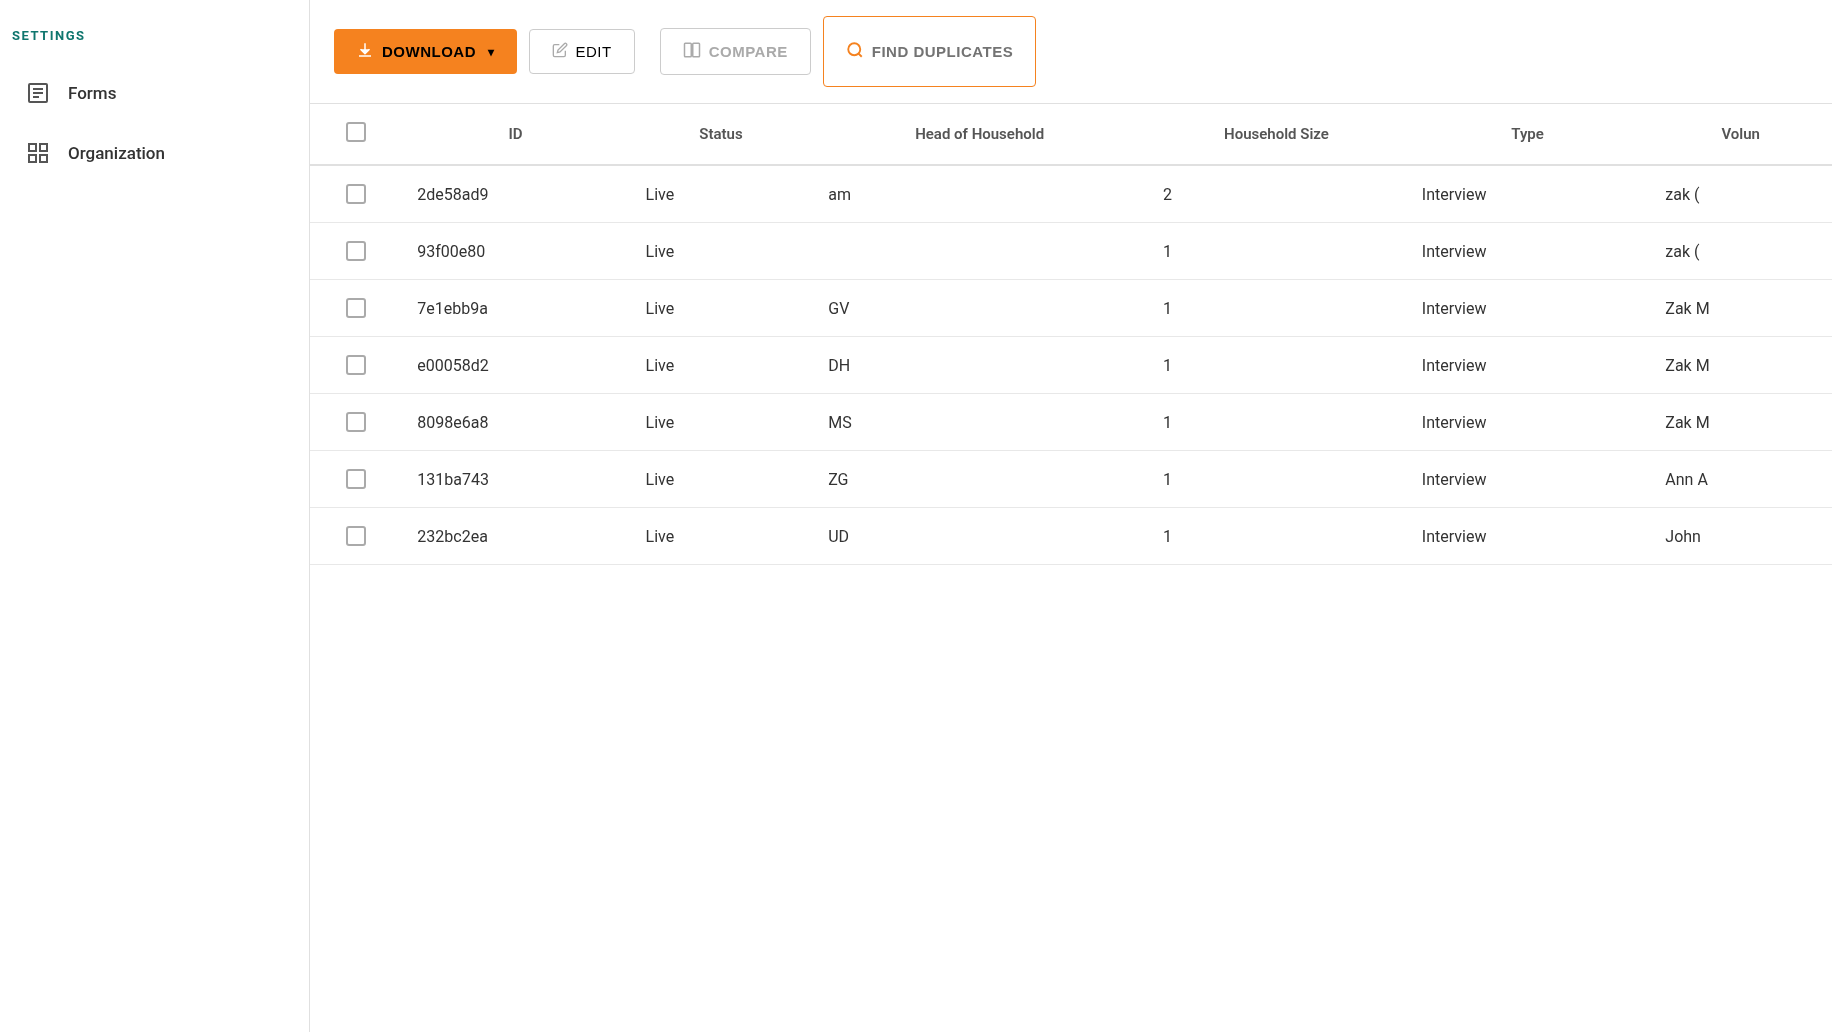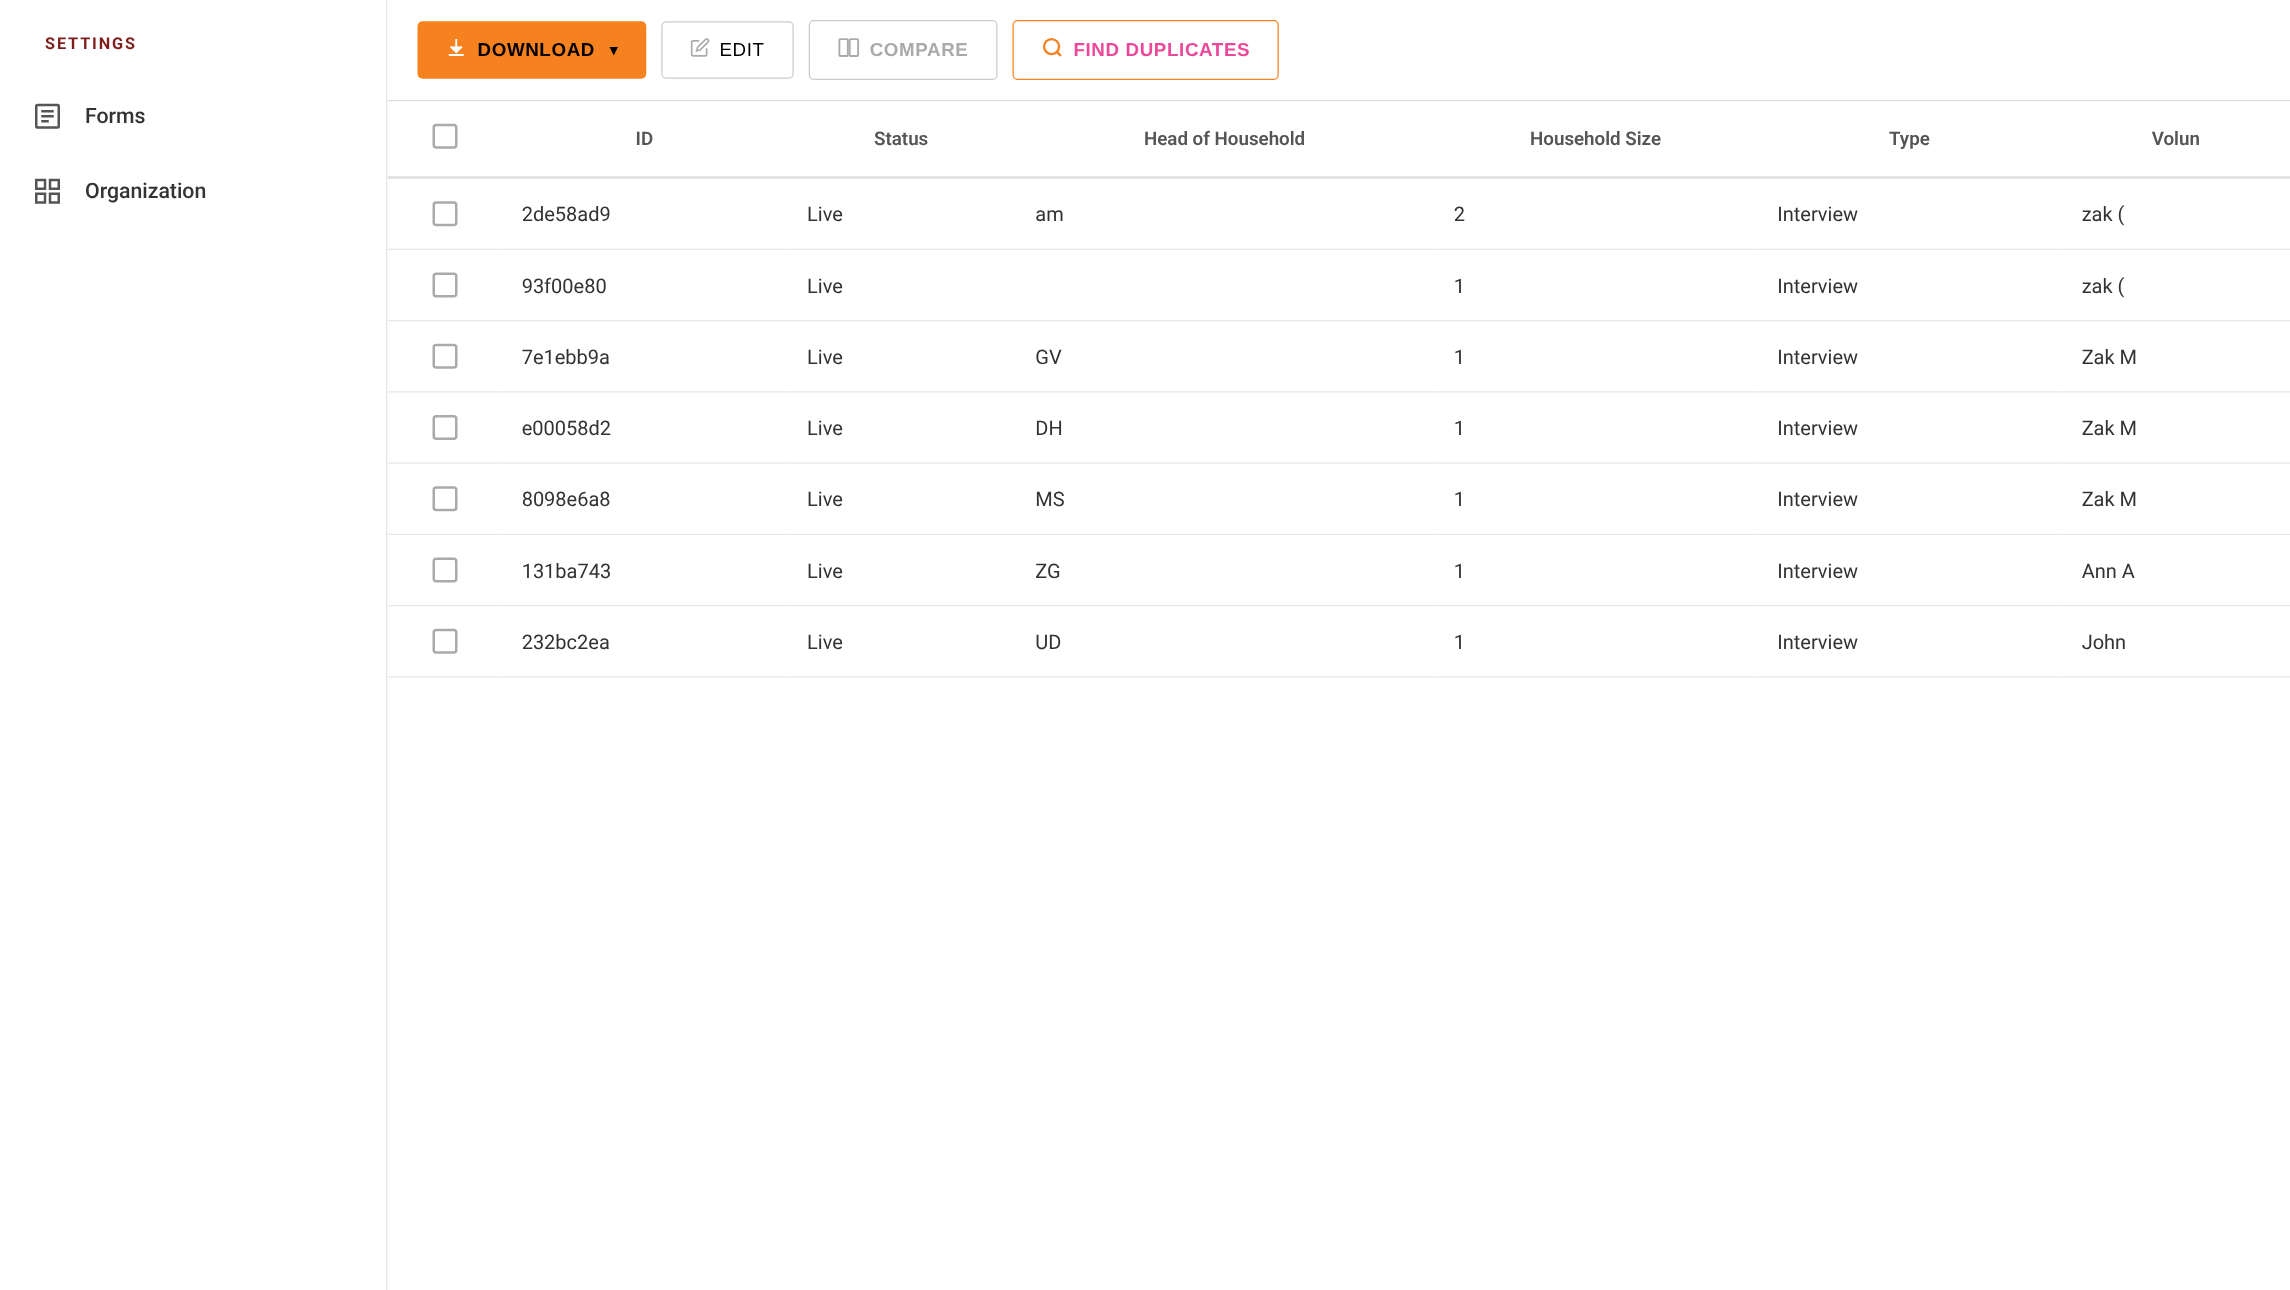--- a/index.html
+++ b/index.html
@@ -17,24 +17,24 @@
       width: 310px;
       background: #ffffff;
       border-right: 1px solid #e0e0e0;
       display: flex;
       flex-direction: column;
       padding: 0;
       flex-shrink: 0;
     }
 
     .sidebar-settings-label {
-      padding: 28px 24px 20px 36px;
+      padding: 28px 24px 20px 12px;
       font-size: 13px;
       font-weight: 700;
-      color: #7f1d1d;
+      color: #0f766e;
       letter-spacing: 1.5px;
       text-transform: uppercase;
     }
 
     .sidebar-item {
       display: flex;
       align-items: center;
       padding: 16px 24px;
       cursor: pointer;
       gap: 16px;
@@ -117,31 +117,32 @@
       gap: 8px;
       background: #fff;
       color: #aaa;
       border: 1.5px solid #ccc;
       border-radius: 4px;
       padding: 12px 22px;
       font-size: 15px;
       font-weight: 700;
       cursor: pointer;
       letter-spacing: 0.5px;
+      margin-left: 13px;
     }
 
     .btn-find-duplicates {
       display: flex;
       align-items: center;
       gap: 8px;
       background: #fff;
-      color: #ec4899;
+      color: #737373;
       border: 1.5px solid #f5821f;
       border-radius: 4px;
-      padding: 12px 22px;
+      padding: 24px 22px;
       font-size: 15px;
       font-weight: 700;
       cursor: pointer;
       letter-spacing: 0.5px;
     }
 
     
     .table-container {
       flex: 1;
       overflow: auto;

